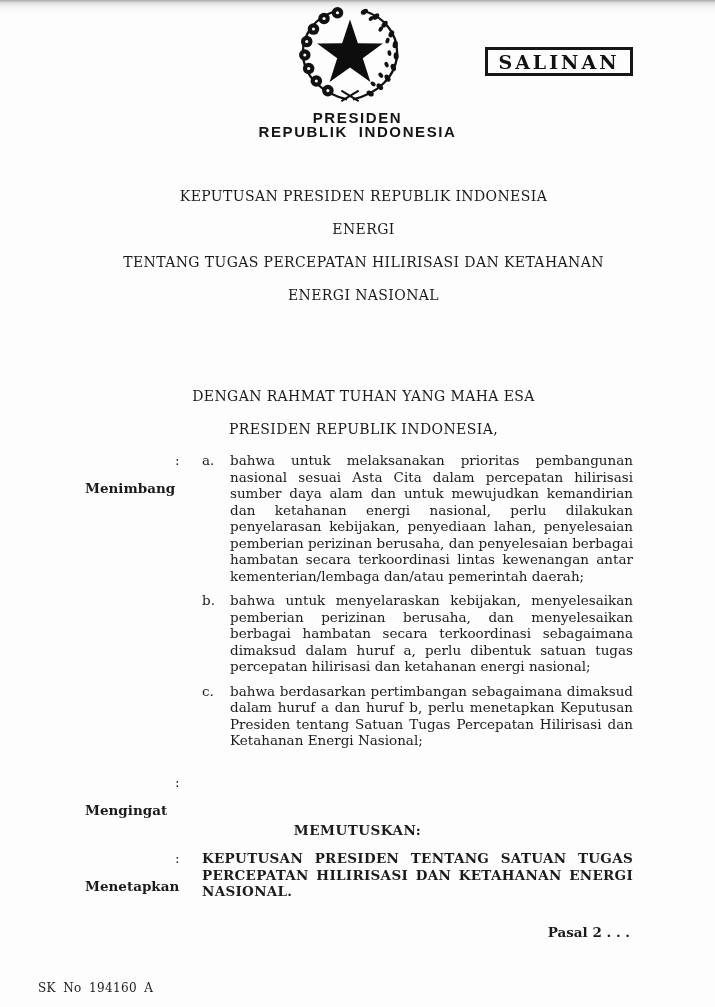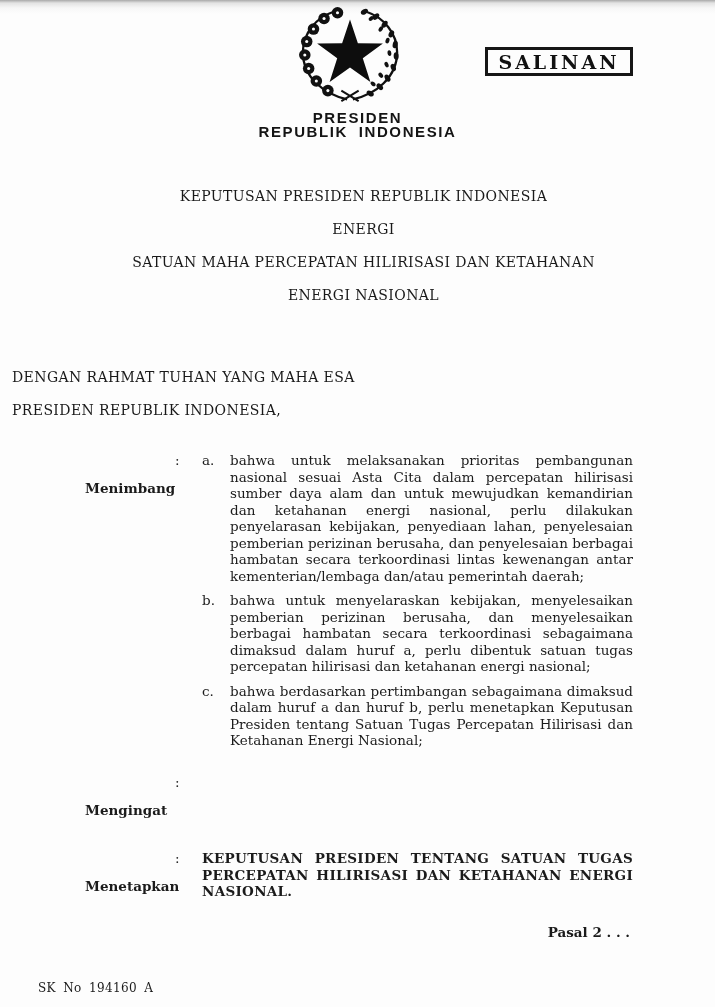--- a/index.html
+++ b/index.html
@@ -36,21 +36,21 @@
     display: flex; align-items: center; justify-content: center;
     font-weight: bold; font-size: 19px; letter-spacing: 3px; color: #111;
     background: #fdfdfd;
   }
   
   .titleblock { position: absolute; left: 0; right: 0; top: 180px; text-align: center; }
   .titleblock div, .invocation div {
     height: 33px; line-height: 33px;
     font-weight: normal; font-size: 14px; letter-spacing: .4px; color: #191919; margin-left: 12px;
   }
-  .invocation { position: absolute; left: 0; right: 0; top: 361px; text-align: left; }
+  .invocation { position: absolute; left: 0; right: 0; top: 380px; text-align: center; }
   
   .clause {
     position: absolute; left: 85px; width: 548px;
     display: grid; grid-template-columns: 88px 29px 1fr;
     font-size: 13.5px; line-height: 16.5px;
   }
   .clause .lbl { font-weight: bold; margin-top: 28px; }
   .clause .sep { text-align: left; padding-left: 2px; }
   .item { display: grid; grid-template-columns: 28px 1fr; margin-bottom: 8px; }
   .item:last-child { margin-bottom: 0; }
@@ -133,21 +133,21 @@
   </div>
 
   <div class="agency">
     <div class="l1">PRESIDEN</div>
     <div class="l2">REPUBLIK INDONESIA</div>
   </div>
 
   <div class="titleblock">
     <div>KEPUTUSAN PRESIDEN REPUBLIK INDONESIA</div>
     <div>ENERGI</div>
-    <div>SATUAN MAHA PERCEPATAN HILIRISASI DAN KETAHANAN</div>
+    <div>TENTANG TUGAS PERCEPATAN HILIRISASI DAN KETAHANAN</div>
     <div>ENERGI NASIONAL</div>
   </div>
 
   <div class="invocation">
     <div>DENGAN RAHMAT TUHAN YANG MAHA ESA</div>
     <div>PRESIDEN REPUBLIK INDONESIA,</div>
   </div>
 
   <div class="clause" style="top:452px">
     <div class="lbl">Menimbang</div>
@@ -166,20 +166,21 @@
         <div class="txt">bahwa berdasarkan pertimbangan sebagaimana dimaksud dalam huruf a dan huruf b, perlu menetapkan Keputusan Presiden tentang Satuan Tugas Percepatan Hilirisasi dan Ketahanan Energi Nasional;</div>
       </div>
     </div>
   </div>
 
   <div class="clause" style="top:774px">
     <div class="lbl">Mengingat</div>
     <div class="sep">:</div>
   </div>
 
+  <div class="memutuskan">MEMUTUSKAN:</div>
 
   <div class="clause" style="top:850px">
     <div class="lbl">Menetapkan</div>
     <div class="sep">:</div>
     <div class="txt caps">KEPUTUSAN PRESIDEN TENTANG SATUAN TUGAS PERCEPATAN HILIRISASI DAN KETAHANAN ENERGI NASIONAL.</div>
   </div>
 
   <div class="pasal-cont">Pasal 2 . . .</div>
 
   <div class="sk-number">SK No 194160 A</div>

